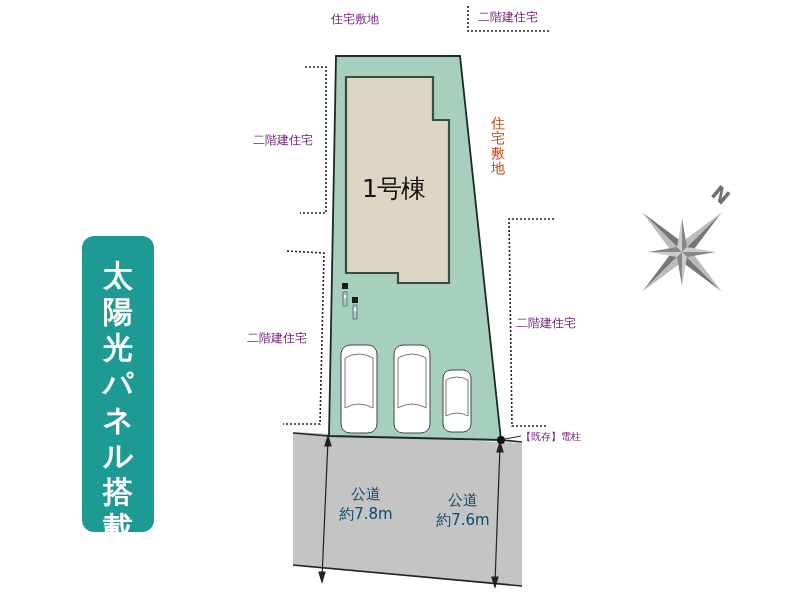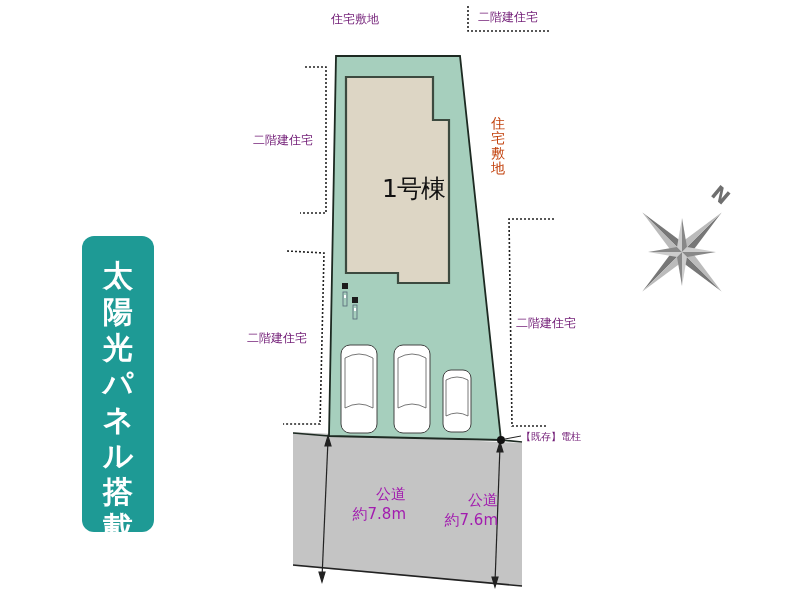--- a/index.html
+++ b/index.html
@@ -2,21 +2,21 @@
 <html><head>
 <meta charset="utf-8">
 <style>
   html, body { margin:0; padding:0; background:#ffffff; }
   body { width:800px; height:601px; position:relative; overflow:hidden;
          font-family:"DejaVu Sans", sans-serif; color:#222; }
   svg.plan { position:absolute; left:0; top:0; }
   .lbl { position:absolute; font-size:12px; color:#701a75; white-space:nowrap; line-height:15px; }
   .lbl-v { position:absolute; font-size:14px; color:#c2410c; line-height:15px; width:26px; text-align:left; }
   .bldg { position:absolute; font-size:25px; color:#111; font-weight:500; letter-spacing:-1px; }
-  .road { position:absolute; font-size:15px; color:#a21caf; line-height:20px; text-align:right; }
+  .road { position:absolute; font-size:15px; color:#0c4a6e; line-height:20px; text-align:center; }
   .banner { position:absolute; left:82px; top:236px; width:72px; height:296px;
             background:#1e9a95; border-radius:12px; }
   .banner-text { position:absolute; left:0; top:22px; width:72px; color:#fff;
                  font-size:30px; font-weight:bold; line-height:36px; text-align:center; }
   .banner-text span { display:block; }
 </style>
 </head>
 <body>
 
 <svg class="plan" width="800" height="601" viewBox="0 0 800 601">
@@ -118,21 +118,21 @@
     <span>陽</span>
     <span>光</span>
     <span>パ</span>
     <span>ネ</span>
     <span>ル</span>
     <span>搭</span>
     <span>載</span>
   </div>
 </div>
 
-<div class="bldg" style="left:382px; top:172px;">1号棟</div>
+<div class="bldg" style="left:362px; top:172px;">1号棟</div>
 
 <div class="lbl" style="left:331px; top:12px;">住宅敷地</div>
 <div class="lbl" style="left:478px; top:10px;">二階建住宅</div>
 <div class="lbl" style="left:253px; top:133px;">二階建住宅</div>
 <div class="lbl" style="left:247px; top:331px;">二階建住宅</div>
 <div class="lbl-v" style="left:491px; top:116px;">
   <div>住宅</div>
   <div>敷地</div>
 </div>
 <div class="lbl" style="left:516px; top:316px;">二階建住宅</div>

